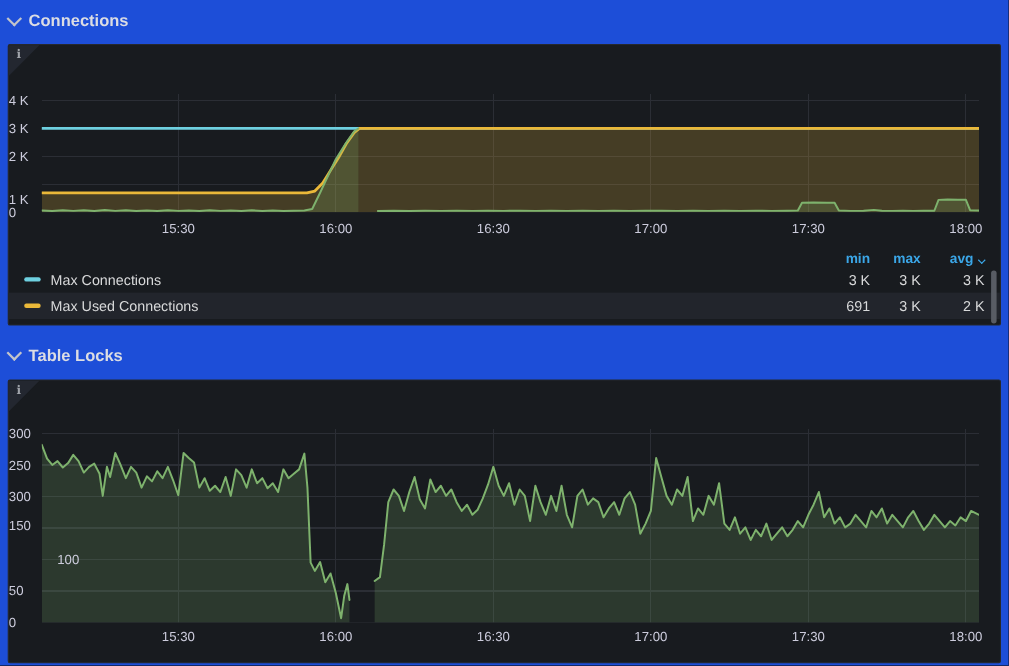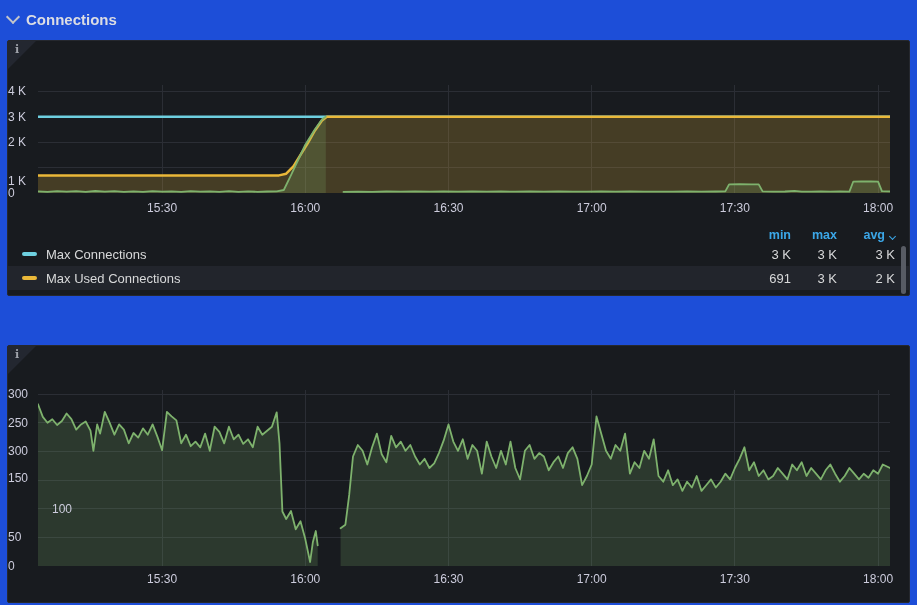--- a/index.html
+++ b/index.html
@@ -109,20 +109,24 @@
         <span class="swatch" style="background: rgb(234, 184, 57);"></span>
         <span class="llabel">Max Used Connections</span>
         <span class="lval min">691</span>
         <span class="lval max">3 K</span>
         <span class="lval avg">2 K</span>
       </div>
     </div>
     <div class="scrollbar"></div>
   </div>
 
+  <div class="row-header" id="rh2" style="top:312px">
+    <span class="chev"></span>
+    <span>Table Locks</span>
+  </div>
 
   <div class="panel" id="panel2">
     <div class="info-corner">
       <span class="info-i">i</span>
     </div>
     <svg id="c2" class="chart" width="852" height="176" viewBox="0 0 852 176">
         <line class="grid" x1="0" x2="852" y1="176.0" y2="176.0"></line>
         <line class="grid" x1="0" x2="852" y1="147.3" y2="147.3"></line>
         <line class="grid" x1="0" x2="852" y1="118.7" y2="118.7"></line>
         <line class="grid" x1="0" x2="852" y1="90.0" y2="90.0"></line>

